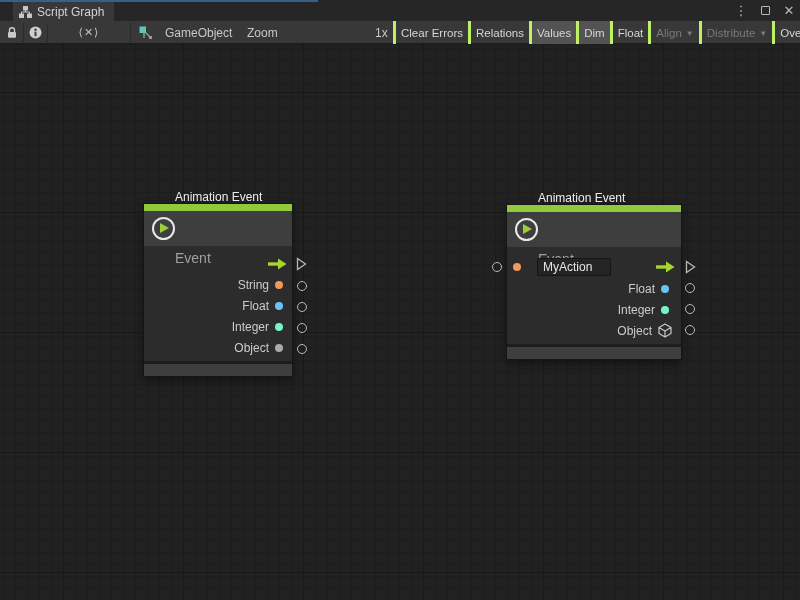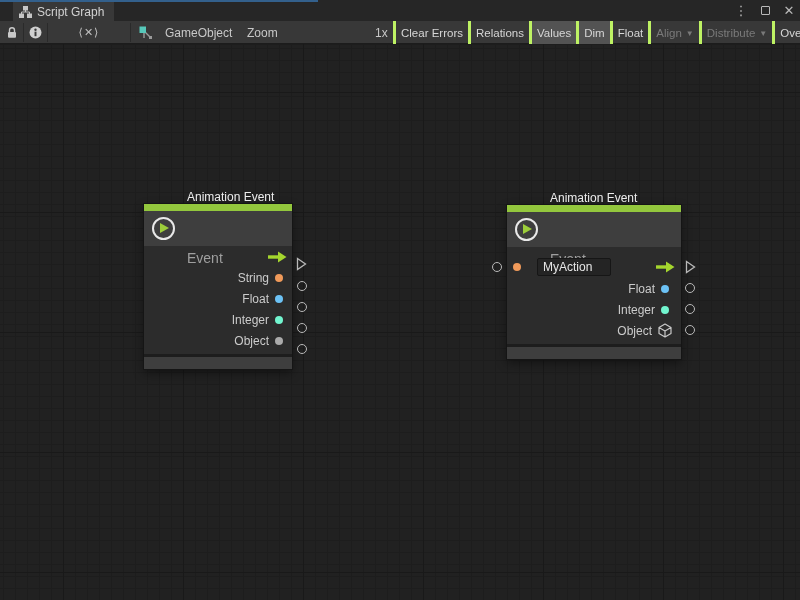--- a/index.html
+++ b/index.html
@@ -39,28 +39,28 @@
     background-image:
       repeating-linear-gradient(to right, #191919 0 1px, transparent 1px 120px),
       repeating-linear-gradient(to bottom, #191919 0 1px, transparent 1px 120px),
       repeating-linear-gradient(to right, #1d1d1d 0 1px, transparent 1px 12px),
       repeating-linear-gradient(to bottom, #1d1d1d 0 1px, transparent 1px 12px);
     background-position: 63px 0, 0 48px, 3px 0, 0 4px; }
 
   
   .node { position:absolute; box-shadow:0 0 0 1px #151515, 0 4px 10px rgba(0,0,0,.45); }
   .node-green { height:7px; background:#93c73d; }
-  .node-header { height:35px; background:#3e3e3e; display:flex; align-items:center; padding:0 8px; gap:12px; }
+  .node-header { height:35px; background:#3e3e3e; display:flex; align-items:center; padding:0 8px; gap:0; }
   .play-badge { width:23px; height:23px; border:2px solid #e9e9e9; border-radius:50%; position:relative; flex:0 0 auto; }
   .play-badge::after { content:""; position:absolute; left:6px; top:4px; width:0; height:0;
     border-left:9px solid #9ccd3a; border-top:5.5px solid transparent; border-bottom:5.5px solid transparent; }
   .hdr-text { display:flex; flex-direction:column; line-height:1.15; }
   .node-title { font-size:12px; color:#ececec; white-space:nowrap; }
   .node-sub { font-size:14px; color:#9f9f9f;margin-top:46px; }
-  .node-body { background:#2c2c2c; padding-bottom:3px; }
+  .node-body { background:#2c2c2c; padding-top:7px; padding-bottom:3px; }
   .node-body.alt { padding-top:9px; }
   .row { height:21px; display:flex; align-items:center; justify-content:flex-end; gap:6px; }
   .row.flow { padding-right:5px; }
   .row.pad9 { padding-right:9px; }
   .row.pad12 { padding-right:12px; }
   .row.input-row { height:22px; justify-content:flex-start; padding:0 6px; }
   .port-label { font-size:12px; color:#cbcbcb; }
   .dot { width:8px; height:8px; border-radius:50%; flex:0 0 auto; }
   .seam { height:3px; background:#1d1d1d; }
   .node-footer { height:12px; background:#3e3e3e; }

